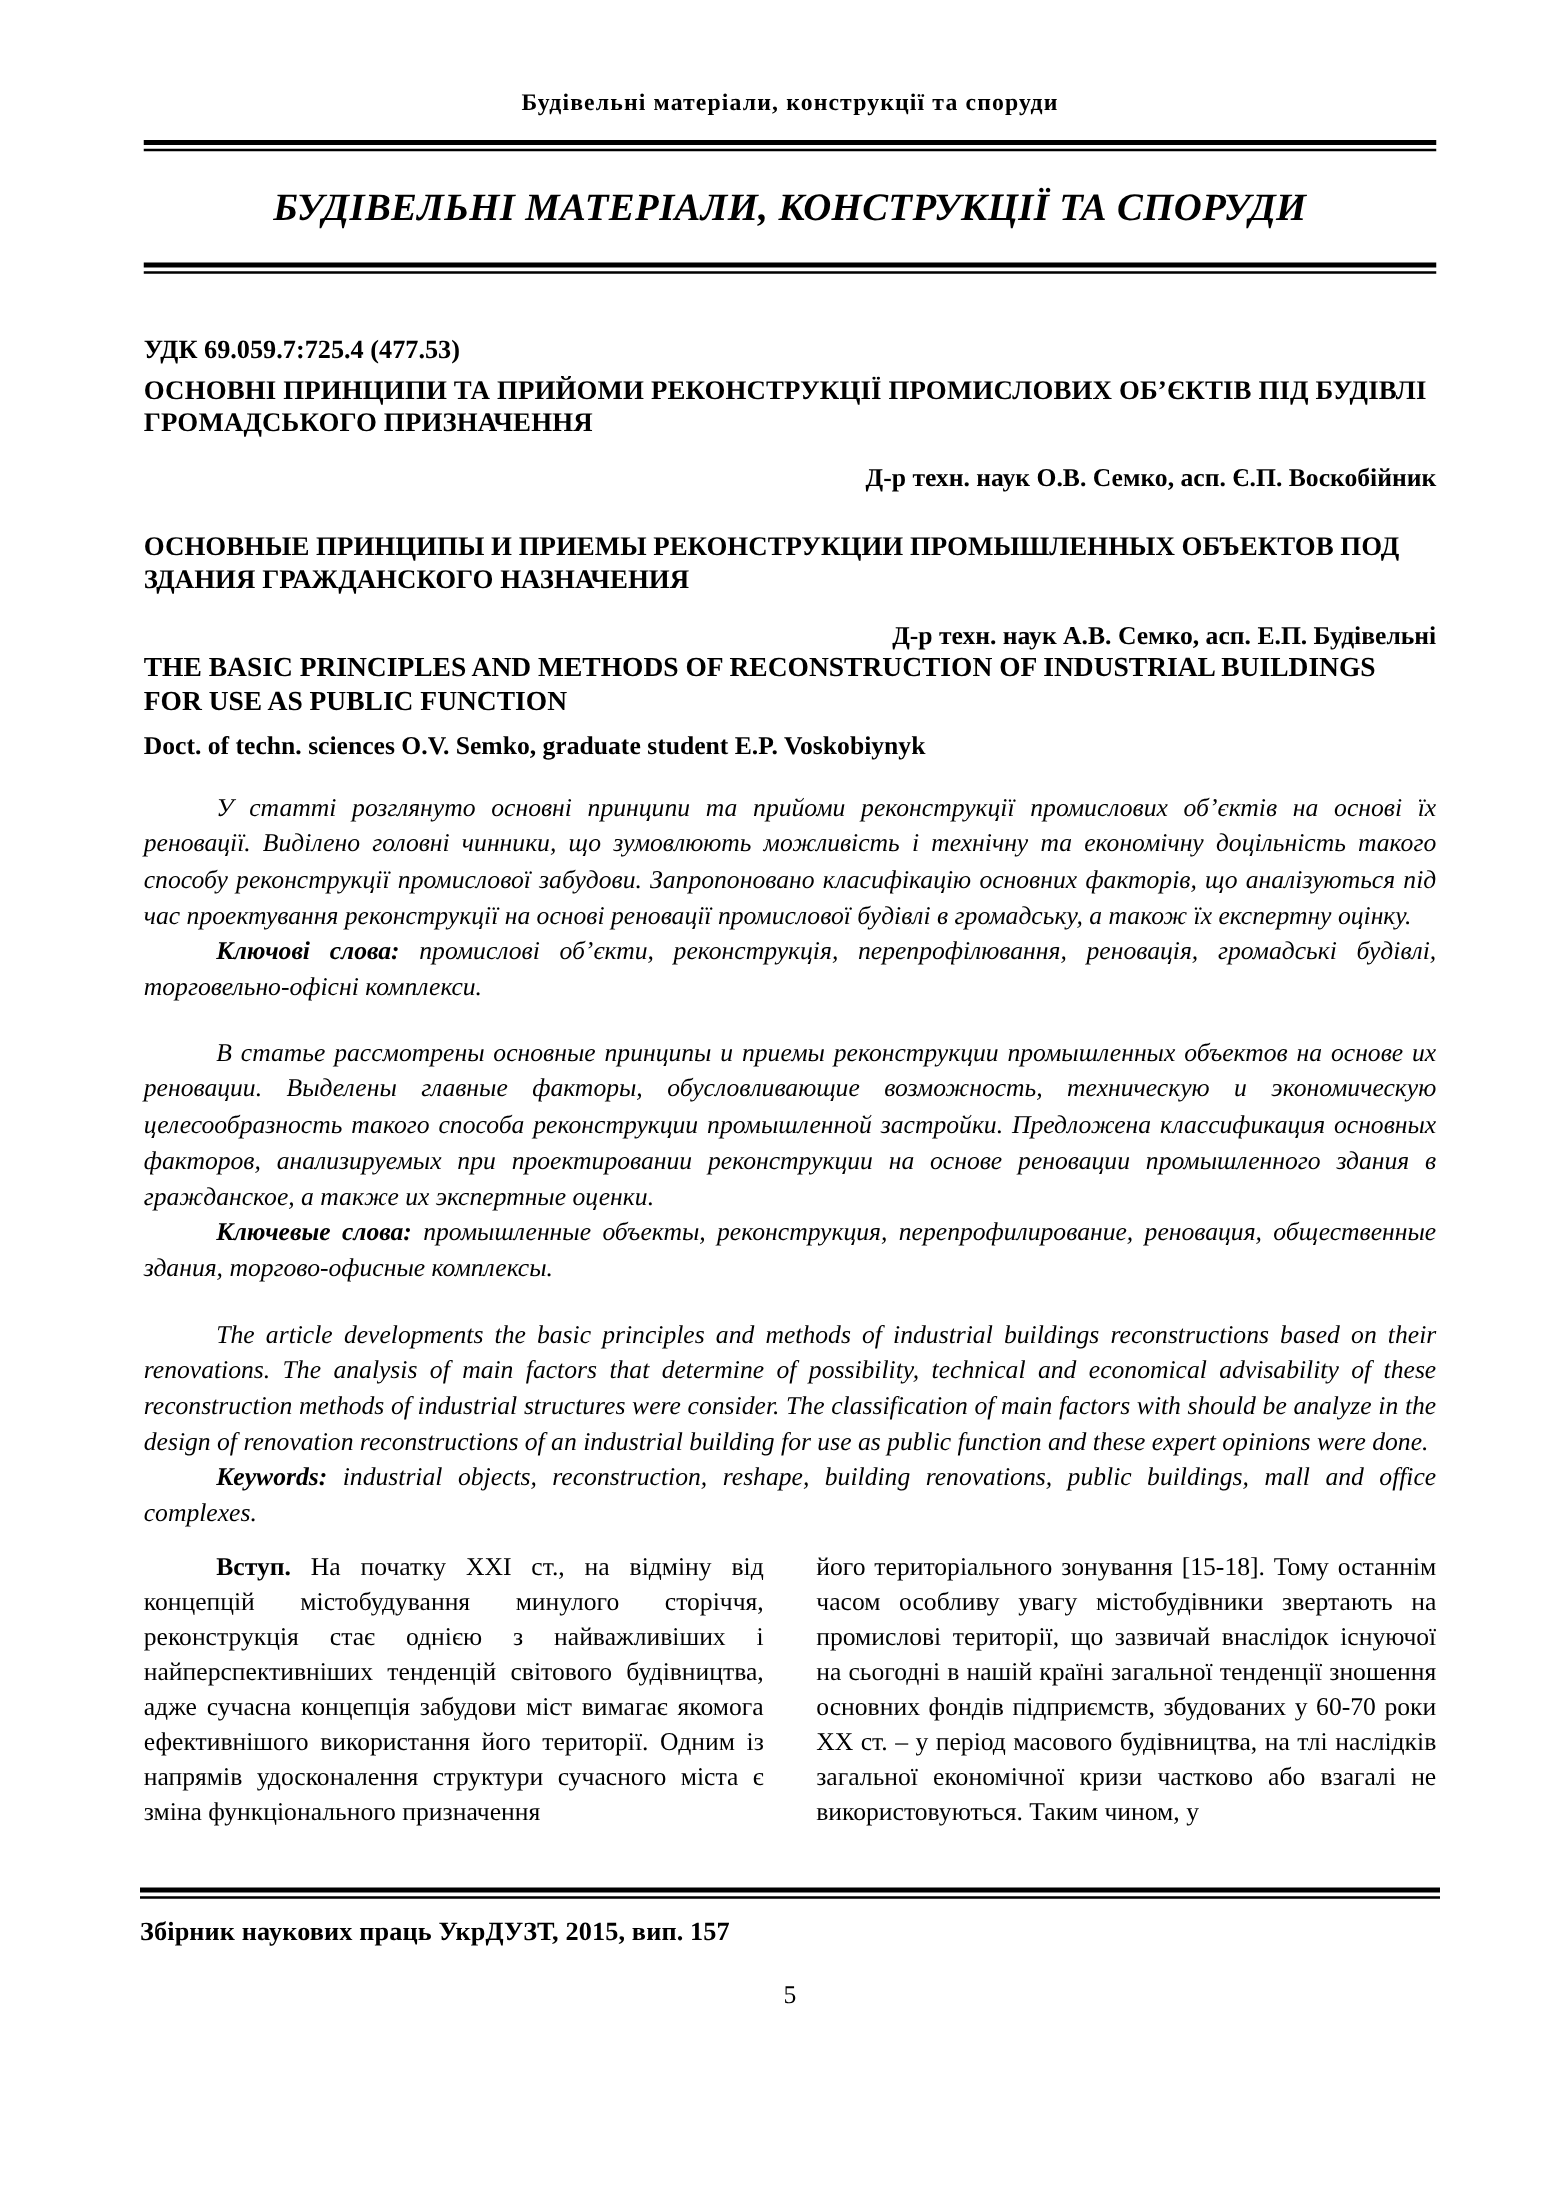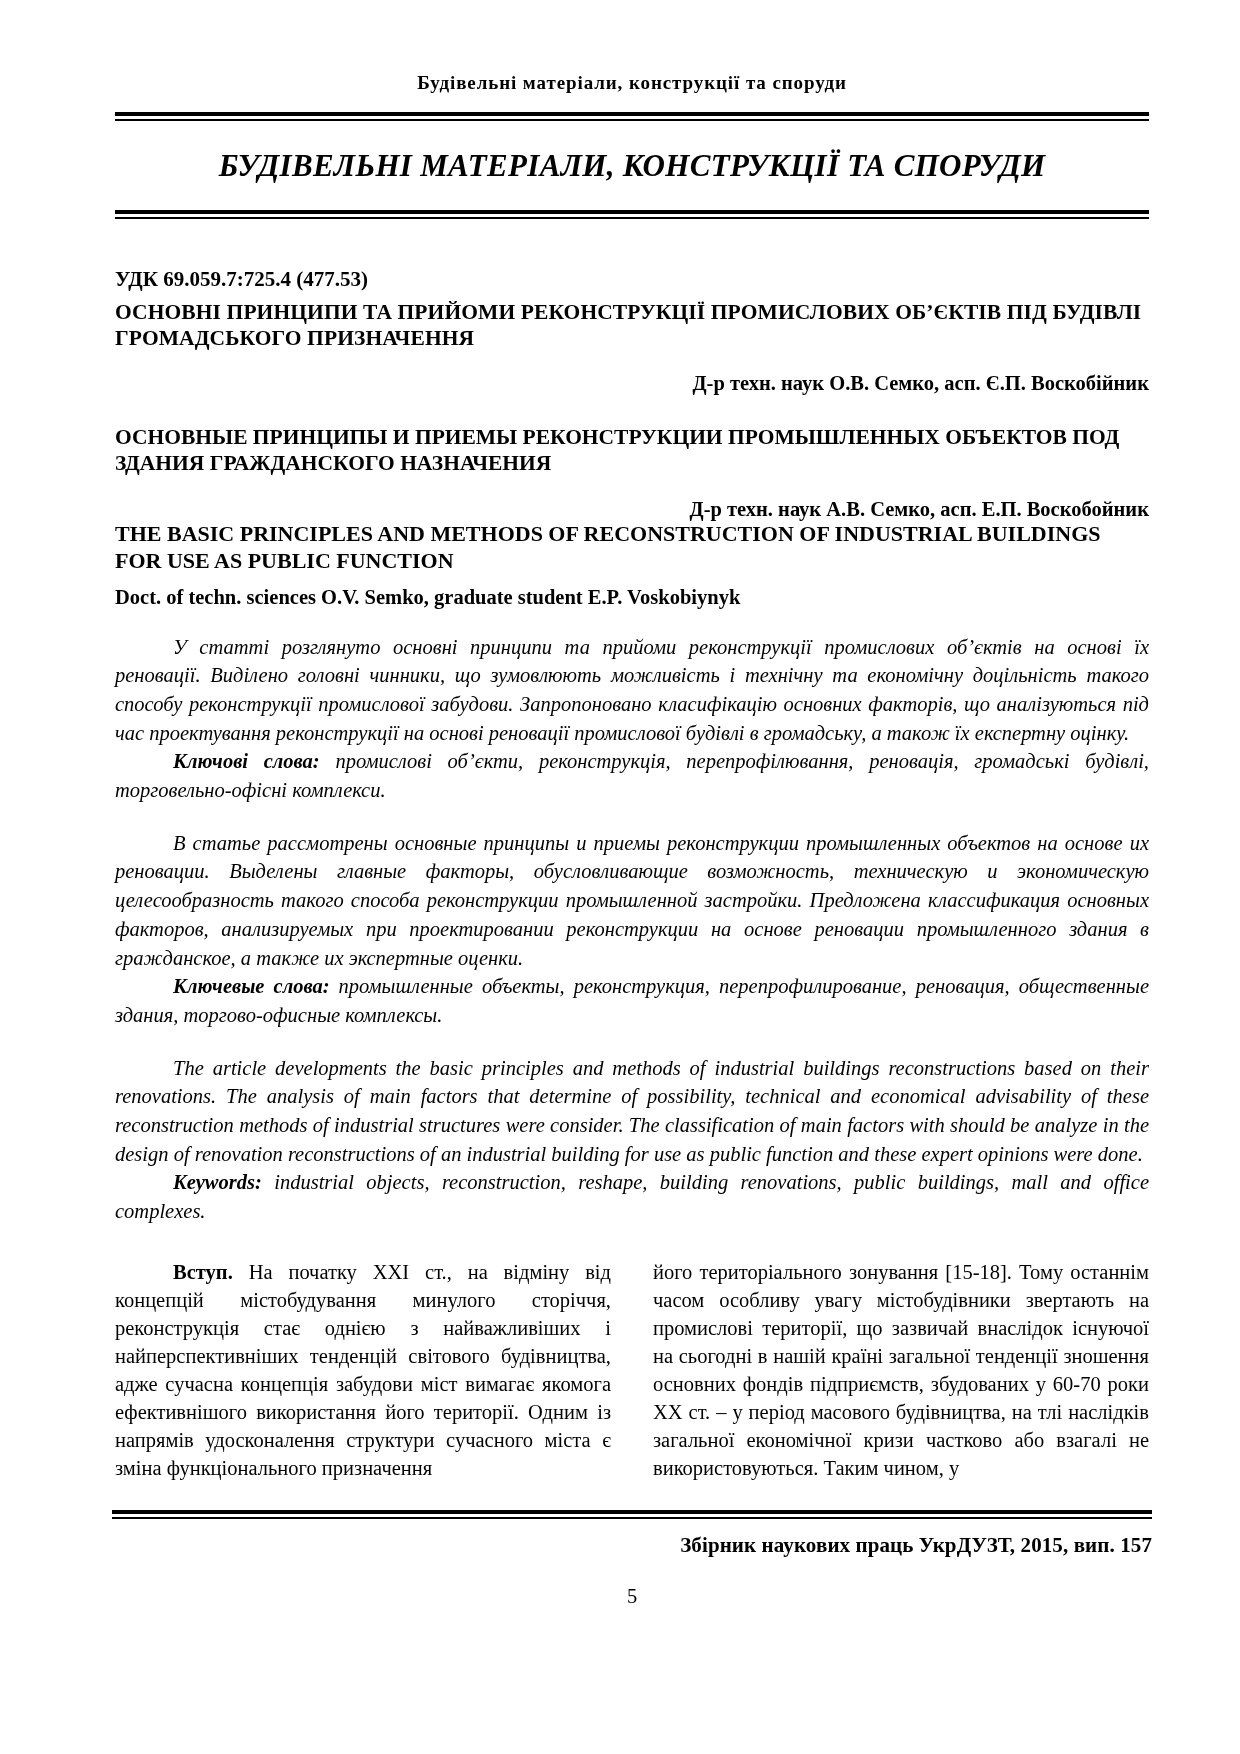--- a/index.html
+++ b/index.html
@@ -111,21 +111,21 @@
     line-height: 1.40;
     text-align: justify;
     text-indent: 58px;
   }
   .keywords b {
     font-weight: bold;
   }
 
   
   .body-columns {
-    margin-top: 32px;
+    margin-top: 14px;
     display: flex;
     gap: 42px;
   }
   .col {
     width: 499px;
     font-size: 20.5px;
     line-height: 1.37;
     text-align: justify;
     hyphens: none;
   }
@@ -138,21 +138,20 @@
   .col b { font-weight: bold; }
 
   
   .footer-wrap {
     position: absolute;
     left: 100px;
     right: 100px;
     bottom: 196px;
   }
   .footer-line {
-    text-align: right;
     font-size: 21px;
     font-weight: bold;
     padding-top: 14px;
     letter-spacing: 0.1px;
   }
   .page-number {
     position: absolute;
     left: 0;
     right: 0;
     bottom: 146px;
@@ -174,21 +173,21 @@
   <div class="rule-double bottom"></div>
 
   <div class="udk">УДК 69.059.7:725.4 (477.53)</div>
 
   <div class="title-main">ОСНОВНІ ПРИНЦИПИ ТА ПРИЙОМИ РЕКОНСТРУКЦІЇ ПРОМИСЛОВИХ ОБ’ЄКТІВ ПІД БУДІВЛІ ГРОМАДСЬКОГО ПРИЗНАЧЕННЯ</div>
 
   <div class="authors">Д-р техн. наук О.В. Семко, асп. Є.П. Воскобійник</div>
 
   <div class="title-ru">ОСНОВНЫЕ ПРИНЦИПЫ И ПРИЕМЫ РЕКОНСТРУКЦИИ ПРОМЫШЛЕННЫХ ОБЪЕКТОВ ПОД ЗДАНИЯ ГРАЖДАНСКОГО НАЗНАЧЕНИЯ</div>
 
-  <div class="authors">Д-р техн. наук А.В. Семко, асп. Е.П. Воскобойник</div>
+  <div class="authors">Д-р техн. наук А.В. Семко, асп. Е.П. Будівельні</div>
 
   <div class="title-en">THE BASIC PRINCIPLES AND METHODS OF RECONSTRUCTION OF INDUSTRIAL BUILDINGS FOR USE AS PUBLIC FUNCTION</div>
 
   <div class="authors-en">Doct. of techn. sciences O.V. Semko, graduate student E.P. Voskobiynyk</div>
 
   <div class="abstract">У статті розглянуто основні принципи та прийоми реконструкції промислових об’єктів на основі їх реновації. Виділено головні чинники, що зумовлюють можливість і технічну та економічну доцільність такого способу реконструкції промислової забудови. Запропоновано класифікацію основних факторів, що аналізуються під час проектування реконструкції на основі реновації промислової будівлі в громадську, а також їх експертну оцінку.</div>
   <div class="keywords"><b>Ключові слова:</b><span> промислові об’єкти, реконструкція, перепрофілювання, реновація, громадські будівлі, торговельно-офісні комплекси.</span></div>
 
   <div class="abstract">В статье рассмотрены основные принципы и приемы реконструкции промышленных объектов на основе их реновации. Выделены главные факторы, обусловливающие возможность, техническую и экономическую целесообразность такого способа реконструкции промышленной застройки. Предложена классификация основных факторов, анализируемых при проектировании реконструкции на основе реновации промышленного здания в гражданское, а также их экспертные оценки.</div>
   <div class="keywords"><b>Ключевые слова:</b><span> промышленные объекты, реконструкция, перепрофилирование, реновация, общественные здания, торгово-офисные комплексы.</span></div>

